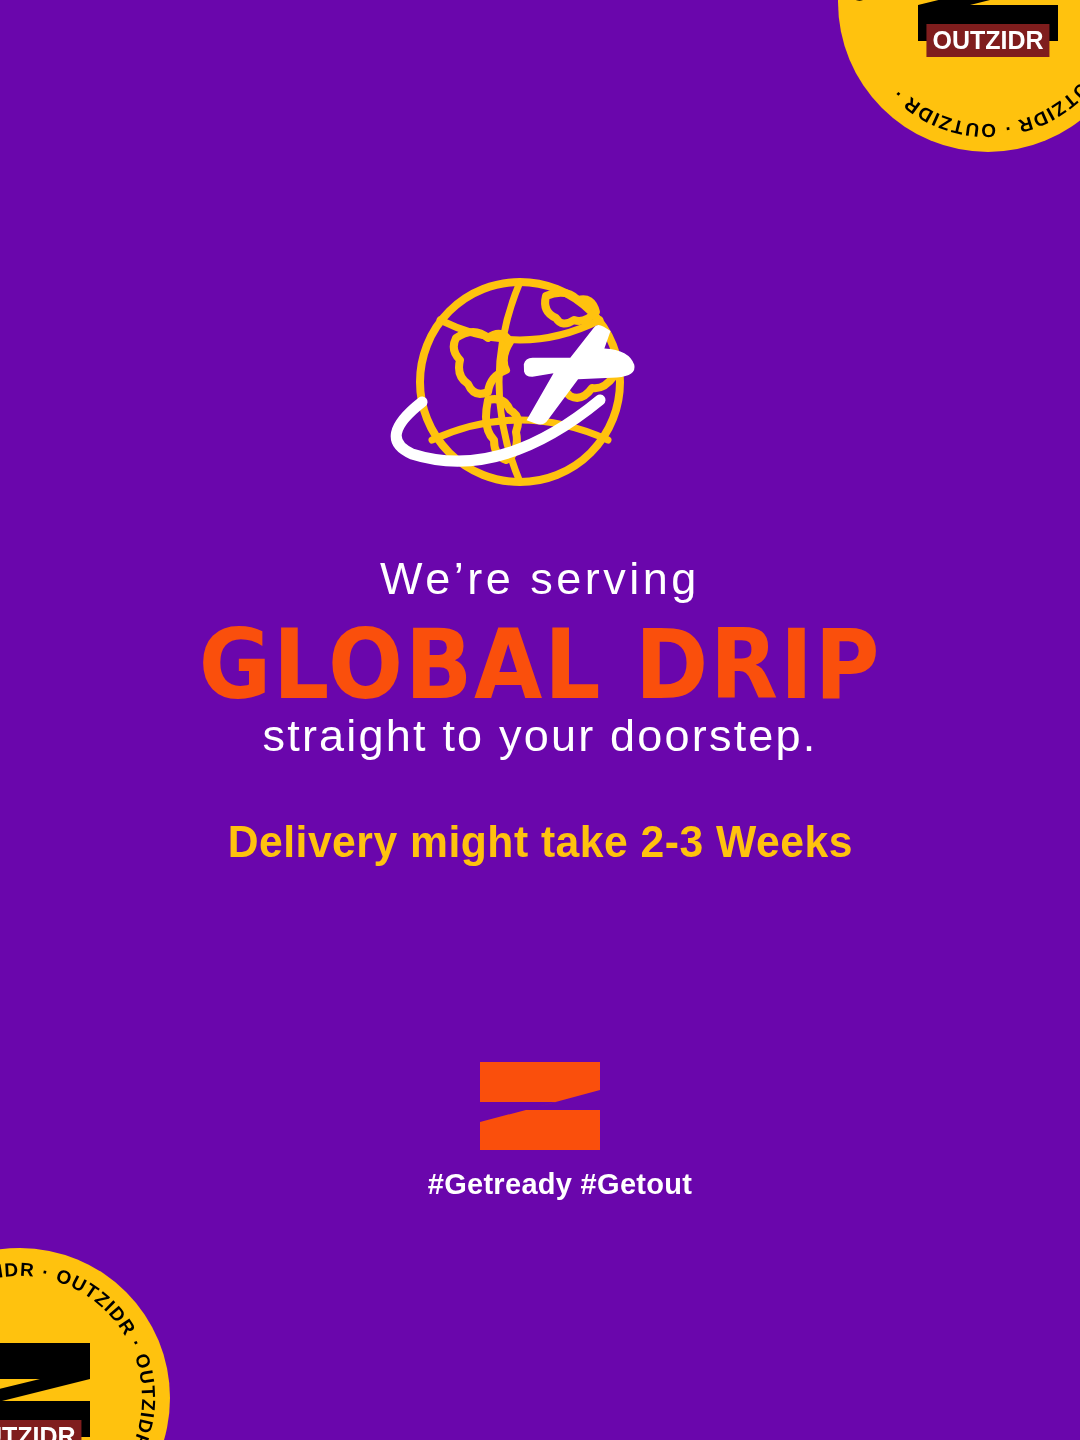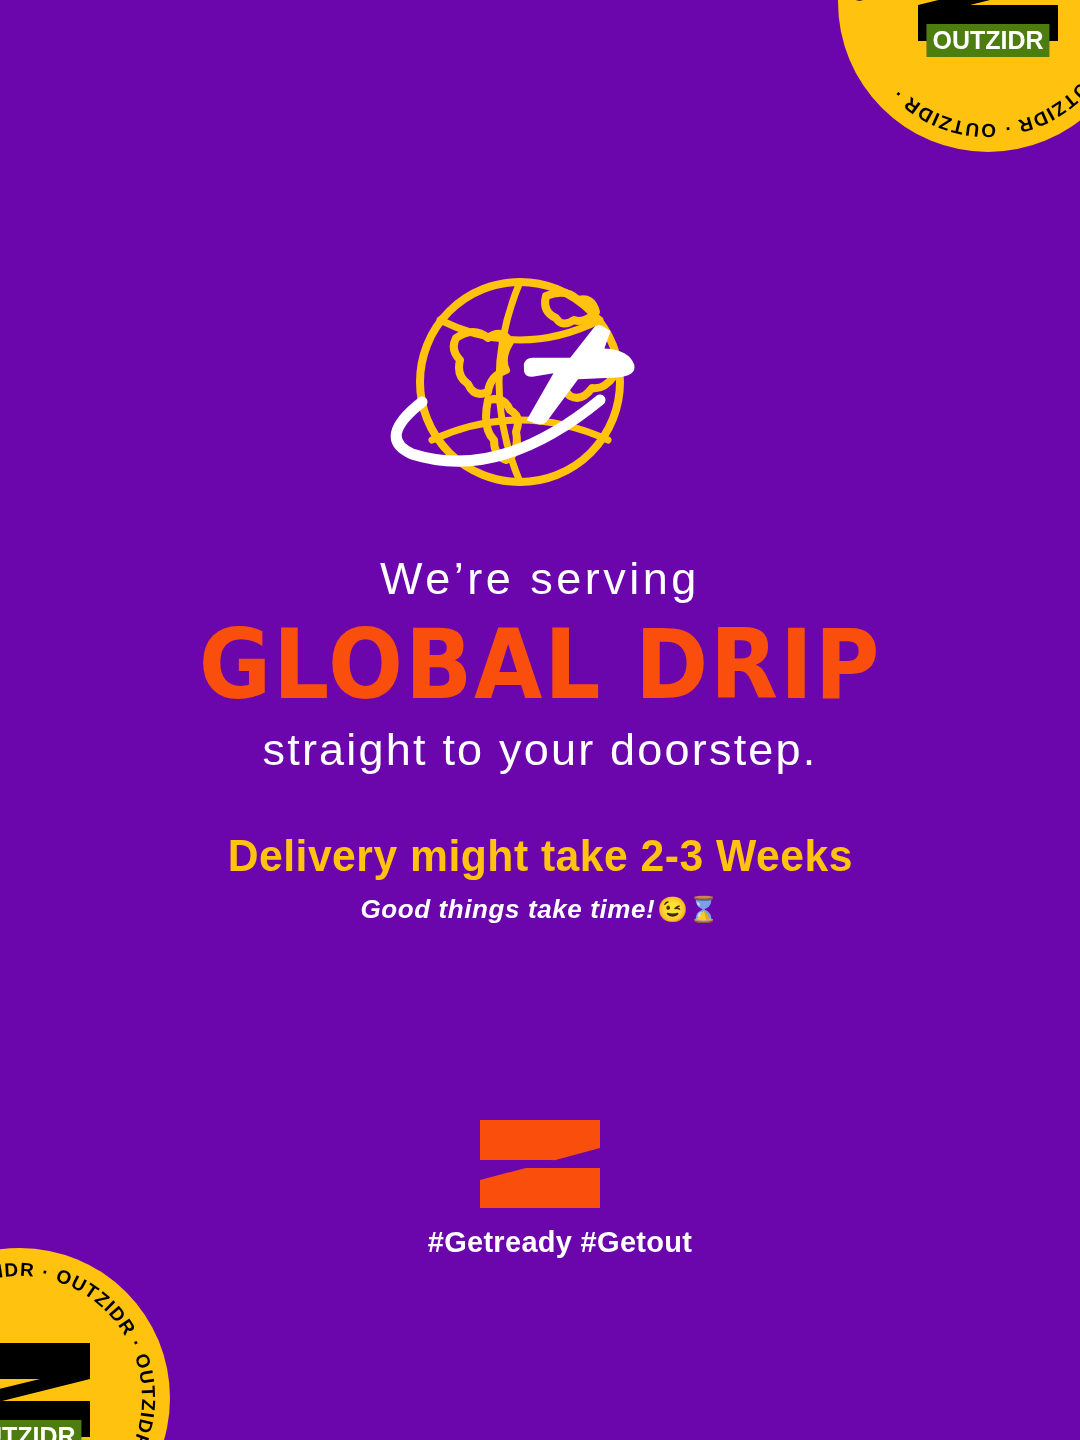--- a/index.html
+++ b/index.html
@@ -36,21 +36,21 @@
     position:absolute;
     left:50%; top:50%;
     transform:translate(-50%,-50%);
     width:160px; height:118px;
   }
   .zmark { width:100%; height:100%; display:block; }
   .badge-word {
     position:absolute;
     left:50%; bottom:4px;
     transform:translateX(-50%);
-    background:#4d7c0f;
+    background:#7f1d1d;
     color:#fff;
     font-weight:bold;
     font-size:25px;
     letter-spacing:0px;
     padding:2px 6px;
     white-space:nowrap;
     font-family:"Liberation Sans", sans-serif;
   }
 
   
@@ -82,21 +82,20 @@
     font-size:96px;
     font-weight:bold;
     letter-spacing:2px;
     line-height:1;
     transform:scaleX(0.92);
     text-transform:uppercase;
     font-family:"DejaVu Sans", sans-serif;
   }
 
   .line-doorstep {
-    margin-top:14px;
     color:#ffffff;
     font-size:45px;
     font-weight:300;
     letter-spacing:2.2px;
     line-height:1;
   }
 
   .line-delivery {
     margin-top:62px;
     color:#FFC20E;
@@ -200,24 +199,20 @@
   </div>
 
   <div class="line-serving">We’re serving</div>
 
   <div class="line-global">GLOBAL DRIP</div>
 
   <div class="line-doorstep">straight to your doorstep.</div>
 
   <div class="line-delivery">Delivery might take 2-3 Weeks</div>
 
-  <div class="line-good">
-    <span>Good things take time!</span>
-    <span class="emoji">😉⌛</span>
-  </div>
 
   <div class="footer-logo">
     <svg viewBox="0 0 124 92">
       <polygon points="2,2 122,2 122,30 48,50 122,50 122,90 2,90 2,62 78,42 2,42" fill="#FA4F0C"></polygon>
     </svg>
   </div>
 
   <div class="line-hashtags">#Getready #Getout</div>
 
 </div>

